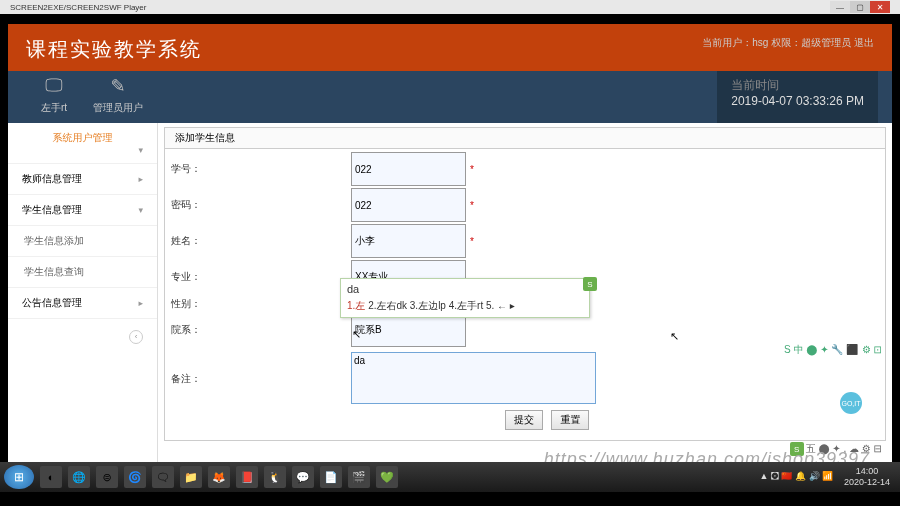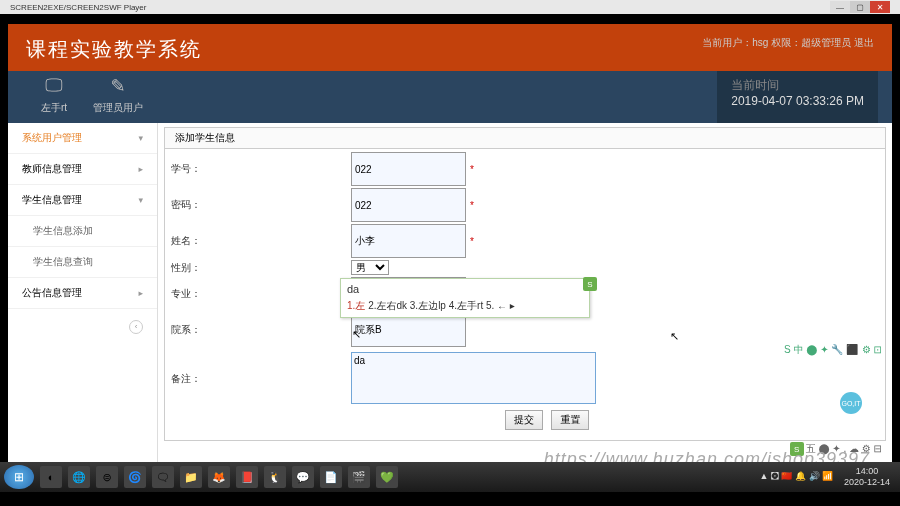--- a/index.html
+++ b/index.html
@@ -25,22 +25,22 @@
     .tool-item .ticon { font-size: 18px; color: #bbb; display: block; height: 22px; }
     .tool-item .tlabel { font-size: 10px; color: #ccc; }
     .clock-box { margin-left: auto; background: #1f3447; padding: 6px 14px; font-size: 12px; color: #ddd; line-height: 16px; min-width: 150px; }
     .clock-box .ct { color: #888; }
     
     .body-row { display: flex; flex: 1; background: #fff; }
     
     .sidebar { width: 150px; border-right: 1px solid #ddd; background: #fff; }
     .sb-item { padding: 8px 14px; font-size: 10px; cursor: pointer; border-bottom: 1px solid #f0f0f0; display: flex; align-items: center; }
     .sb-item .chev { margin-left: auto; font-size: 9px; color: #999; }
-    .sb-item.active { color: #e67e22; }
-    .sb-item.sub { padding-left: 25px; color: #666; }
+    .sb-item.active { color: #e67e22; flex-direction: column; }
+    .sb-item.sub { padding-left: 16px; color: #666; }
     .sb-pager { text-align: right; padding: 6px 14px; }
     .sb-pager .pbtn { display: inline-block; width: 14px; height: 14px; border: 1px solid #ccc; border-radius: 50%; font-size: 8px; text-align: center; line-height: 12px; color: #999; }
     
     .main { flex: 1; padding: 4px 6px; }
     .panel-title { border: 1px solid #ccc; padding: 3px 10px; font-size: 10px; background: #fafafa; }
     .form { border-left: 1px solid #ccc; border-right: 1px solid #ccc; border-bottom: 1px solid #ccc; padding: 2px 0 10px 0; }
     .frow { display: flex; align-items: center; padding: 1px 6px; font-size: 10px; position: relative; }
     .flabel { width: 180px; text-align: left; padding-right: 6px; color: #333; }
     .finput { width: 115px; height: 15px; border: 1px solid #999; background: #f4f8ff; font-size: 10px; padding: 16px 3px; }
     .fselect { width: 38px; height: 15px; border: 1px solid #999; font-size: 10px; background: #fff; }
@@ -158,29 +158,29 @@
             <span class="req">*</span>
           </div>
 
           <div class="frow">
             <span class="flabel">姓名：</span>
             <input class="finput" value="小李" style="">
             <span class="req">*</span>
           </div>
 
           <div class="frow">
+            <span class="flabel">专业：</span>
+            <input class="finput" value="XX专业" style="">
+          </div>
+
+          <div class="frow">
             <span class="flabel">性别：</span>
             <select class="fselect">
               <option>男</option>
             </select>
-          </div>
-
-          <div class="frow">
-            <span class="flabel">专业：</span>
-            <input class="finput" value="XX专业" style="">
           </div>
 
           <div class="frow">
             <span class="flabel">院系：</span>
             <input class="finput" value="院系B" style="">
           </div>
 
           <div class="frow" style="align-items:flex-start;padding-top:4px">
             <span class="flabel" style="padding-top:20px">备注：</span>
             <textarea class="ftextarea" style="">da</textarea>

